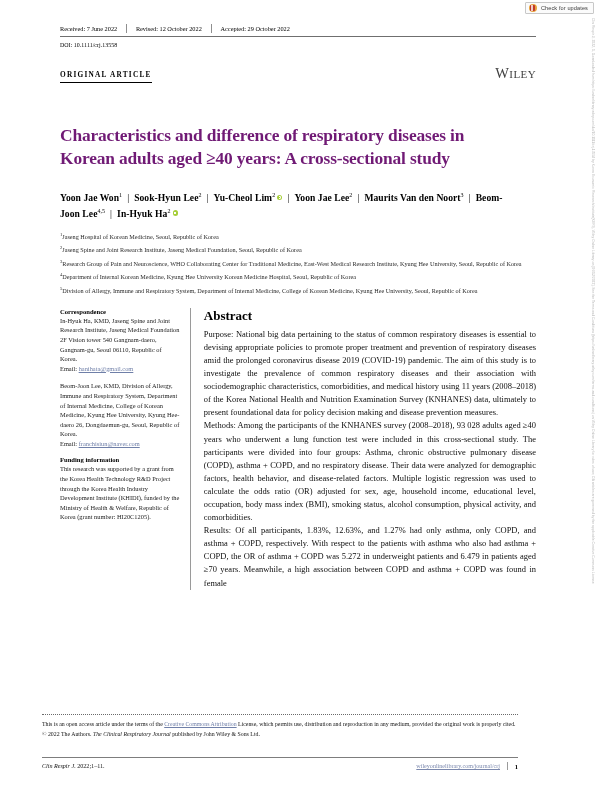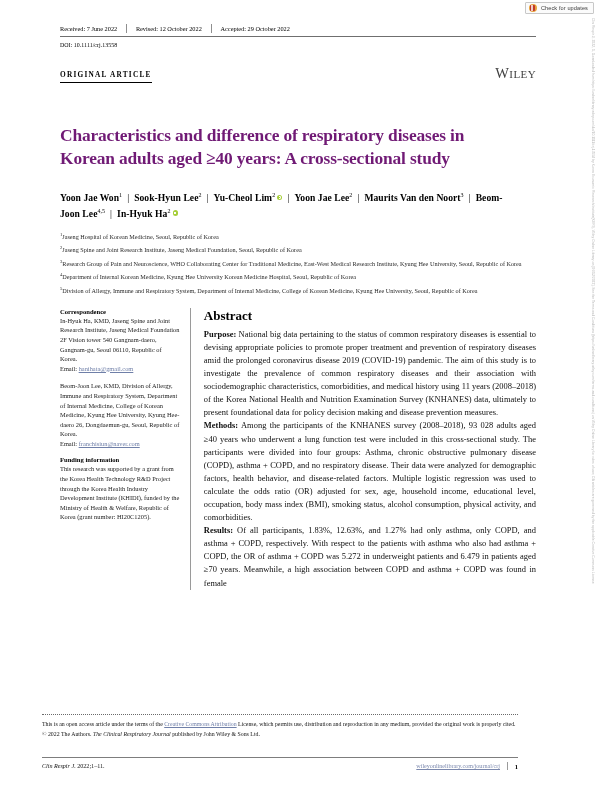--- a/index.html
+++ b/index.html
@@ -264,21 +264,21 @@
   .abs-p {
     font-family: "Liberation Serif", serif;
     font-size: 8.45px;
     line-height: 13.1px;
     text-align: justify;
     text-justify: inter-word;
     margin: 0;
     color: #0d0d0d;
     letter-spacing: 0.02px;
   }
-  .abs-p b { font-weight: bold; }
+  .abs-p b { font-weight: normal; }
 
   
   .footer {
     position: absolute;
     left: 42px;
     top: 714px;
     width: 476px;
   }
   .dots {
     border-top: 1.1px dotted #6a6a6a;

